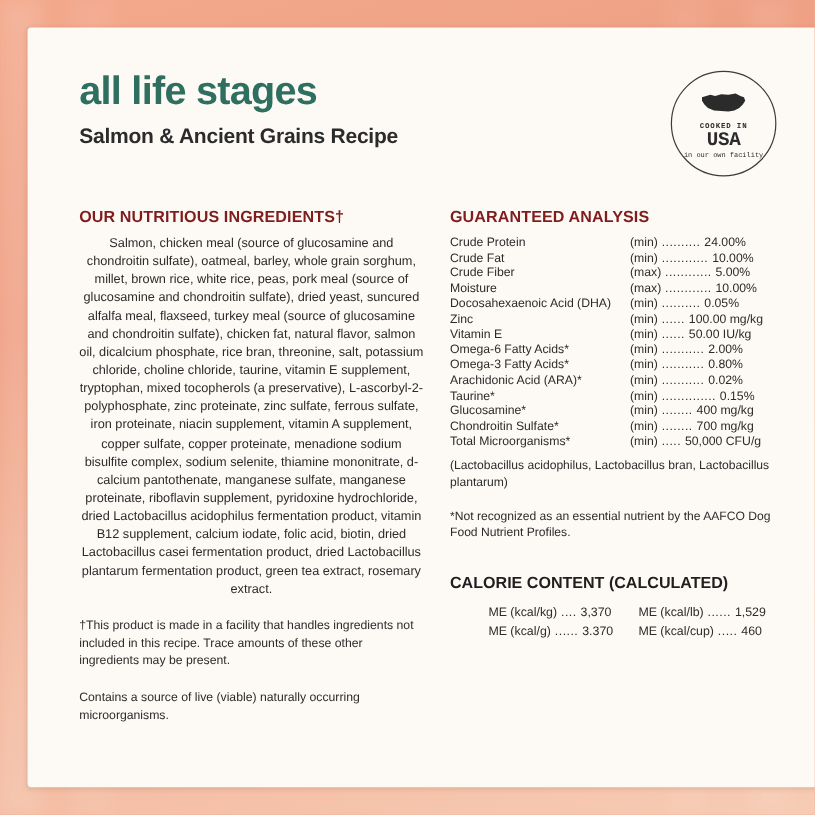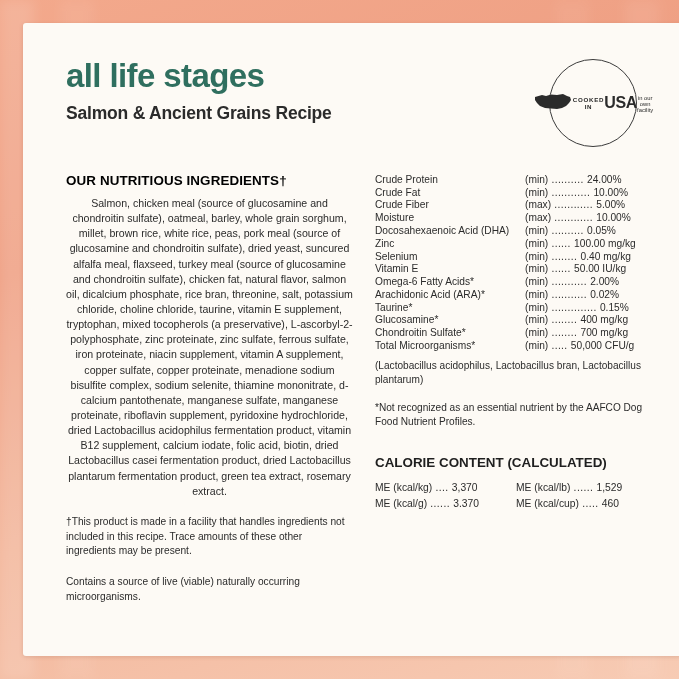--- a/index.html
+++ b/index.html
@@ -55,32 +55,33 @@
   }
   .subtitle {
     font-size: 17.5px;
     font-weight: bold;
     color: #2b2b2b;
     margin: 9px 0 0 22px;
     letter-spacing: -0.2px;
   }
   .seal {
     position: absolute;
-    right: 24px;
+    right: 14px;
     top: 16px;
     width: 86px;
     height: 86px;
     border-radius: 50%;
     border: 1.2px solid #3b3b3b;
     display: flex;
-    flex-direction: row;
+    flex-direction: column;
     align-items: center;
     justify-content: center;
     text-align: center;
     background: #fdfaf5;
+    font-family: Liberation Mono, monospace;
   }
   .seal .map {
     margin-top: 2px;
     margin-bottom: 1px;
   }
   .seal .cooked {
     font-size: 6.2px;
     letter-spacing: 0.7px;
     color: #2b2b2b;
     font-weight: bold;
@@ -107,21 +108,21 @@
   }
   .col-left {
     width: 306px;
   }
   .col-right {
     width: 290px;
   }
   h2.section {
     font-size: 13.4px;
     font-weight: bold;
-    color: #000000;
+    color: #7f1d1d;
     letter-spacing: 0.1px;
     margin: 0 0 8px 0;
   }
   .ingredients {
     font-size: 10.6px;
     line-height: 1.43;
     color: #2b2b2b;
     text-align: center;
   }
   .footnote {
@@ -173,20 +174,21 @@
     font-size: 13.4px;
     font-weight: bold;
     color: #1f1f1f;
     margin: 26px 0 9px 0;
   }
   .cal-grid {
     display: flex;
     font-size: 10.3px;
     color: #2b2b2b;
     gap: 10px;
+    margin-left: 32px;
   }
   .cal-col {
     flex: 1;
   }
   .cal-row {
     padding: 2.5px 0;
     white-space: nowrap;
   }
 </style>
 </head>
@@ -218,20 +220,21 @@
       <div class="columns">
 
         <div class="col-left">
           <h2 class="section">OUR NUTRITIOUS INGREDIENTS†</h2>
           <div class="ingredients">Salmon, chicken meal (source of glucosamine and chondroitin sulfate), oatmeal, barley, whole grain sorghum, millet, brown rice, white rice, peas, pork meal (source of glucosamine and chondroitin sulfate), dried yeast, suncured alfalfa meal, flaxseed, turkey meal (source of glucosamine and chondroitin sulfate), chicken fat, natural flavor, salmon oil, dicalcium phosphate, rice bran, threonine, salt, potassium chloride, choline chloride, taurine, vitamin E supplement, tryptophan, mixed tocopherols (a preservative), L-ascorbyl-2-polyphosphate, zinc proteinate, zinc sulfate, ferrous sulfate, iron proteinate, niacin supplement, vitamin A supplement, copper sulfate, copper proteinate, menadione sodium bisulfite complex, sodium selenite, thiamine mononitrate, d-calcium pantothenate, manganese sulfate, manganese proteinate, riboflavin supplement, pyridoxine hydrochloride, dried Lactobacillus acidophilus fermentation product, vitamin B12 supplement, calcium iodate, folic acid, biotin, dried Lactobacillus casei fermentation product, dried Lactobacillus plantarum fermentation product, green tea extract, rosemary extract.</div>
           <div class="footnote">†This product is made in a facility that handles ingredients not included in this recipe. Trace amounts of these other ingredients may be present.</div>
           <div class="footnote2">Contains a source of live (viable) naturally occurring microorganisms.</div>
         </div>
 
         <div class="col-right">
+          <h2 class="section">GUARANTEED ANALYSIS</h2>
           <table class="ga-table">
             <tbody id="ga-body">
                 <tr>
                   <td class="ga-name">Crude Protein</td>
                   <td class="ga-val"><span>(min)</span><span class="dots"> .......... </span><span>24.00%</span></td>
                 </tr>
                 <tr>
                   <td class="ga-name">Crude Fat</td>
                   <td class="ga-val"><span>(min)</span><span class="dots"> ............ </span><span>10.00%</span></td>
                 </tr>
@@ -245,30 +248,30 @@
                 </tr>
                 <tr>
                   <td class="ga-name">Docosahexaenoic Acid (DHA)</td>
                   <td class="ga-val"><span>(min)</span><span class="dots"> .......... </span><span>0.05%</span></td>
                 </tr>
                 <tr>
                   <td class="ga-name">Zinc</td>
                   <td class="ga-val"><span>(min)</span><span class="dots"> ...... </span><span>100.00 mg/kg</span></td>
                 </tr>
                 <tr>
-                  <td class="ga-name">Selenium</td>
-                  <td class="ga-val"><span>(min)</span><span class="dots"> ........ </span><span>0.40 mg/kg</span></td>
-                </tr>
-                <tr>
                   <td class="ga-name">Vitamin E</td>
                   <td class="ga-val"><span>(min)</span><span class="dots"> ...... </span><span>50.00 IU/kg</span></td>
                 </tr>
                 <tr>
                   <td class="ga-name">Omega-6 Fatty Acids*</td>
                   <td class="ga-val"><span>(min)</span><span class="dots"> ........... </span><span>2.00%</span></td>
+                </tr>
+                <tr>
+                  <td class="ga-name">Omega-3 Fatty Acids*</td>
+                  <td class="ga-val"><span>(min)</span><span class="dots"> ........... </span><span>0.80%</span></td>
                 </tr>
                 <tr>
                   <td class="ga-name">Arachidonic Acid (ARA)*</td>
                   <td class="ga-val"><span>(min)</span><span class="dots"> ........... </span><span>0.02%</span></td>
                 </tr>
                 <tr>
                   <td class="ga-name">Taurine*</td>
                   <td class="ga-val"><span>(min)</span><span class="dots"> .............. </span><span>0.15%</span></td>
                 </tr>
                 <tr>

